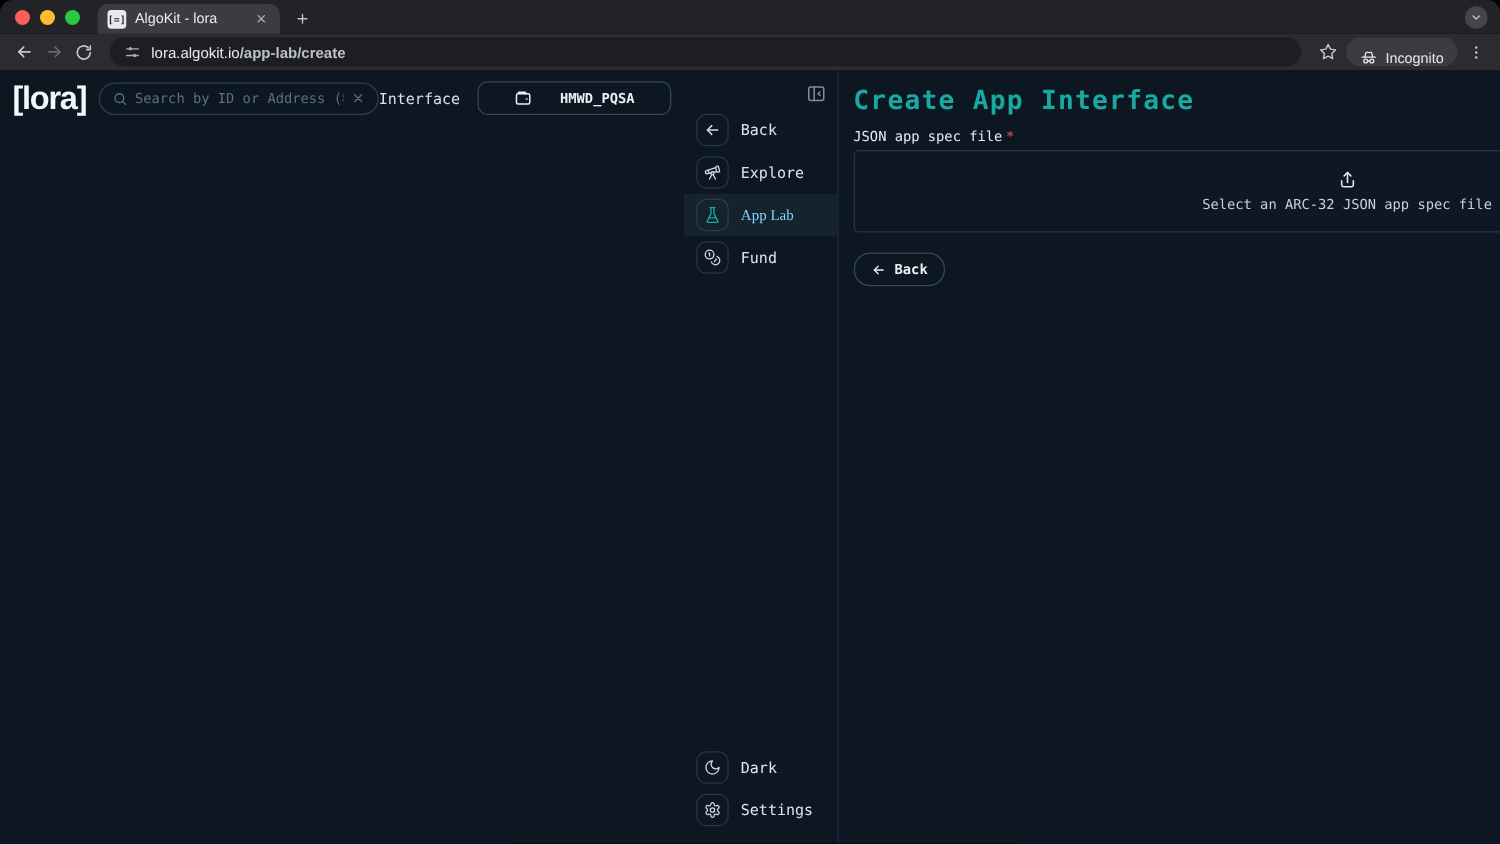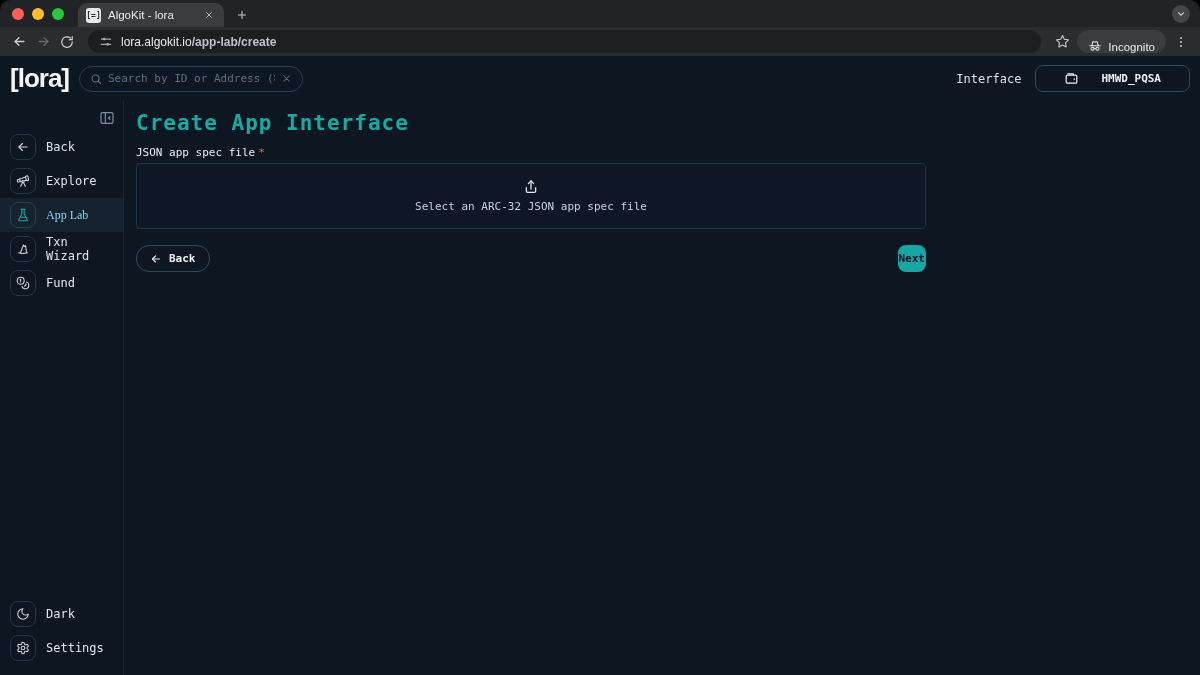--- a/index.html
+++ b/index.html
@@ -22,21 +22,21 @@
   .toolbar { height:30px; background:#2b2c2f; border-bottom:1px solid #161719; display:flex; align-items:center; padding:0 10px; gap:6px; flex:none; }
   .nav-ic { width:18px; height:18px; color:#c6c9cc; display:flex; align-items:center; justify-content:center; flex:none; }
   .nav-ic.disabled { color:#64686d; }
   .omnibox { flex:1; height:23px; background:#1d1e21; border-radius:12px; margin:0 6px; display:flex; align-items:center; gap:8px; padding:0 11px; overflow:hidden; }
   .siteinfo { color:#a6abb0; width:14px; height:14px; flex:none; }
   .url { font-size:12px; white-space:nowrap; }
   .url .domain { color:#e8eaed; } .url .path { color:#bdc1c6;font-weight:bold; }
   .incog-chip { height:23px; border-radius:12px; background:#3b3c3f; display:flex; align-items:flex-end; gap:6px; padding:0 11px; color:#e8eaed; font-size:11.5px; flex:none; }
 
   
-  .app { flex:1; background:#0d1722; display:flex; flex-direction:column; font-family:"DejaVu Sans Mono","Liberation Mono",monospace; }
+  .app { flex:1; background:#0d1722; display:flex; font-family:"DejaVu Sans Mono","Liberation Mono",monospace; }
   .app-header { height:43px; flex:none; display:flex; align-items:center; padding:0 10px; }
   .logo { font-family:"Liberation Sans",sans-serif; font-weight:bold; font-size:26px; color:#f4f7fa; letter-spacing:-1px; margin-right:10px; }
   .searchbar { width:224px; height:26px; border:1px solid #2c3e51; border-radius:13px; display:flex; align-items:center; gap:6px; padding:0 10px; color:#5b6f84; }
   .searchbar input { flex:1; min-width:0; background:transparent; border:none; outline:none; color:#b9c5d2; font:11px "DejaVu Sans Mono",monospace; }
   .searchbar input::placeholder { color:#5b6f84; }
   .hdr-right { margin-left:auto; display:flex; align-items:center; gap:14px; }
   .network { font-size:12px; color:#d8e0ea; }
   .wallet-btn { height:27px; border:1px solid #34475d; border-radius:8px; background:transparent; display:flex; align-items:center; gap:22px; padding:0 28px; color:#eaf0f6; font:bold 11px "DejaVu Sans Mono",monospace; }
 
   .app-body { flex:1; display:flex; min-height:0; }
@@ -211,29 +211,20 @@
           <span class="icon-box">
             <svg width="14" height="14" viewBox="0 0 24 24" fill="none" stroke="currentColor" stroke-width="1.8" stroke-linecap="round" stroke-linejoin="round">
                 <path d="M10 2v7.5a2 2 0 0 1-.21.9L4.72 20.55a1 1 0 0 0 .9 1.45h12.76a1 1 0 0 0 .9-1.45L14.21 10.4a2 2 0 0 1-.21-.9V2"></path>
                 <path d="M8.5 2h7"></path>
                 <path d="M7 16h10"></path>
               </svg>
           </span>
           <span>App Lab</span>
         </div>
 
-        <div class="nav-item">
-          <span class="icon-box">
-            <svg width="14" height="14" viewBox="0 0 24 24" fill="none" stroke="currentColor" stroke-width="1.8" stroke-linecap="round" stroke-linejoin="round">
-                <path d="M4.5 18.5c5 1.6 10 1.6 15 0"></path>
-                <path d="M7.8 18.8 12.6 5l1.7 2.7 2-1.5 1.9 12.3"></path>
-              </svg>
-          </span>
-          <span>Txn Wizard</span>
-        </div>
 
         <div class="nav-item">
           <span class="icon-box">
             <svg width="14" height="14" viewBox="0 0 24 24" fill="none" stroke="currentColor" stroke-width="1.8" stroke-linecap="round" stroke-linejoin="round">
                 <circle cx="8" cy="8" r="6"></circle>
                 <path d="M18.09 10.37A6 6 0 1 1 10.34 18"></path>
                 <path d="M7 6h1v4"></path>
                 <path d="m16.71 13.88.7.71-2.82 2.82"></path>
               </svg>
           </span>

